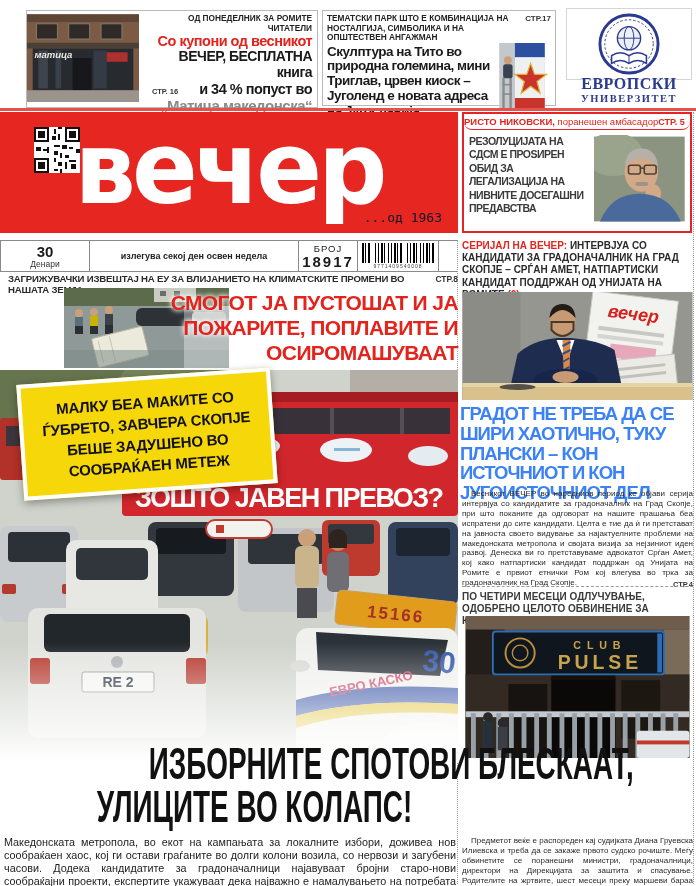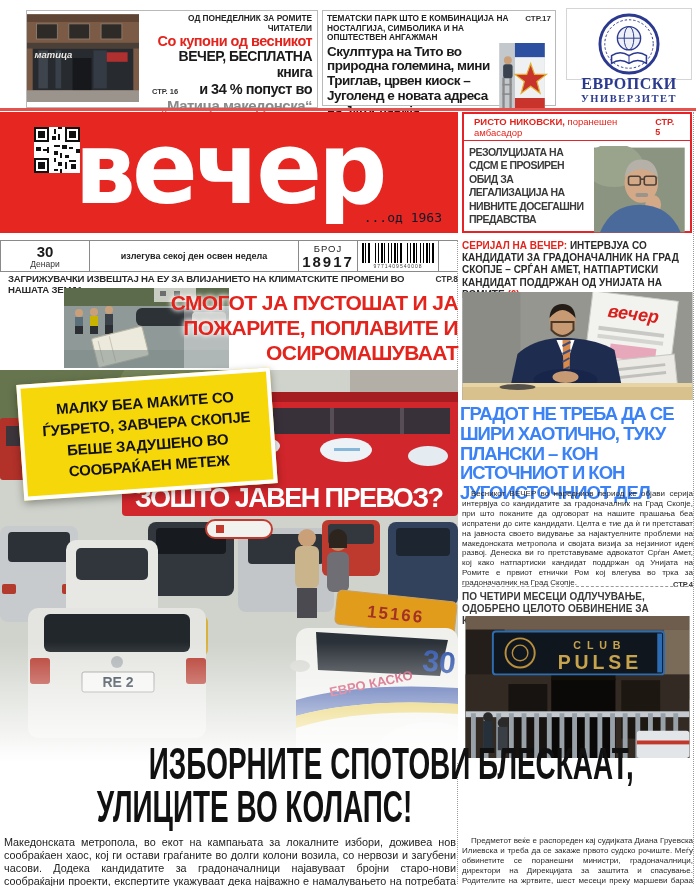--- a/index.html
+++ b/index.html
@@ -147,21 +147,21 @@
         <rect x="17" y="17" width="2" height="2"></rect>
           <rect x="9" y="19" width="2" height="1"></rect>
           <rect x="12" y="19" width="1" height="2"></rect>
       </g>
     </svg>
     <div class="abs logo" style="left:0;top:8px;width:458px;text-align:center;">вечер</div>
     <div class="abs since" style="right:16px;bottom:8px;">...од 1963</div>
   </div>
 
   <div class="abs" style="left:462px;top:112px;width:230px;height:121px;border:2px solid #e5242a;box-sizing:border-box;">
-    <div style="display:flex;justify-content:flex-start;align-items:baseline;padding:2px 10px;border-bottom:1px solid #e5242a;">
+    <div style="display:flex;justify-content:flex-start;align-items:baseline;padding:2px 0;border-bottom:1px solid #e5242a;border-radius:9px;">
       <div style="font-size:9.5px;color:#e3231c;"><span class="b">РИСТО НИКОВСКИ,</span><span> поранешен амбасадор</span></div>
       <div class="b" style="font-size:9px;color:#e3231c;">СТР. 5</div>
     </div>
     <div style="display:flex;padding:5px 5px 0 5px;gap:5px;">
       <div class="b cond" style="width:122px;font-size:10.5px;line-height:1.28;color:#3a3a3a;">РЕЗОЛУЦИЈАТА НА СДСМ Е ПРОЅИРЕН ОБИД ЗА ЛЕГАЛИЗАЦИЈА НА НИВНИТЕ ДОСЕГАШНИ ПРЕДАВСТВА</div>
       <svg width="92" height="88" viewBox="0 0 92 86">
         <rect width="92" height="86" fill="#8a9480"></rect>
         <ellipse cx="20" cy="18" rx="30" ry="22" fill="#9aa48c"></ellipse>
         <ellipse cx="48" cy="36" rx="17" ry="20" fill="#d4a988"></ellipse>
         <path d="M31,30 Q33,12 48,12 Q63,12 65,30 Q57,22 48,22 Q39,22 31,30 Z" fill="#b5b0a8"></path>

